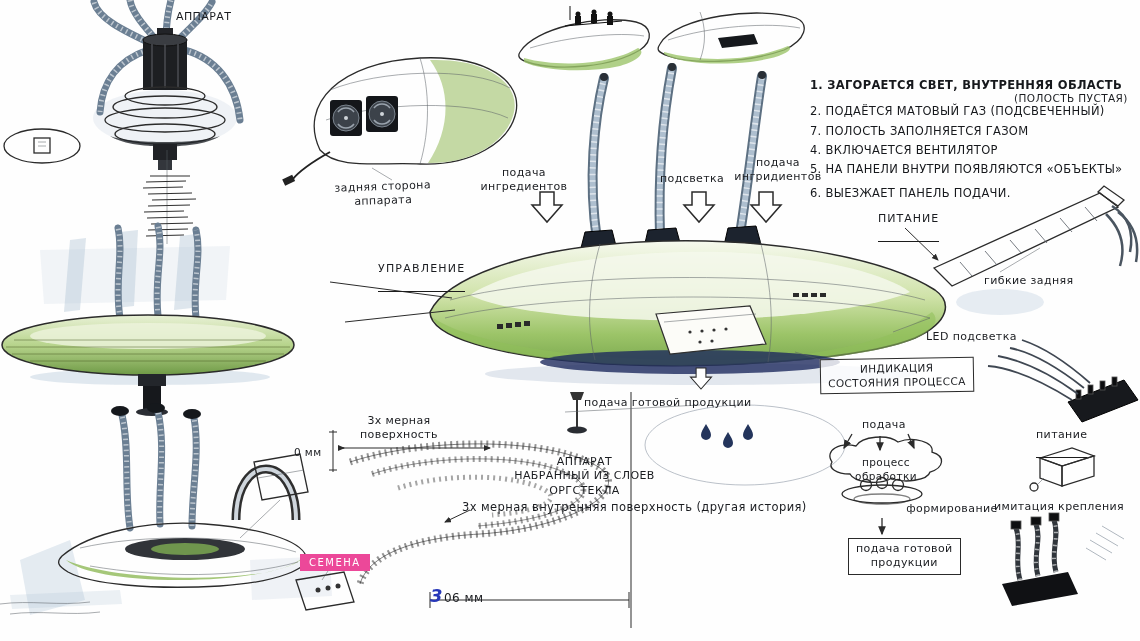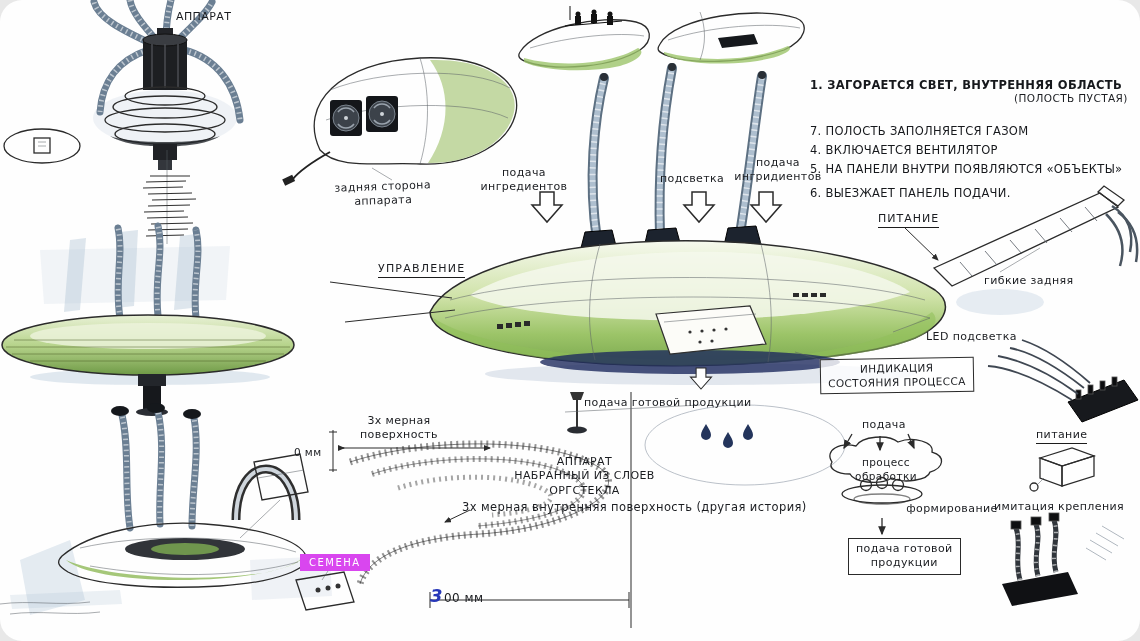--- a/index.html
+++ b/index.html
@@ -1,23 +1,23 @@
 <!DOCTYPE html>
 <html><head>
 <meta charset="utf-8">
 <style>
   html,body{margin:0;padding:0;background:#e8e8e8;}
   .stage{position:relative;width:1140px;height:641px;background:#fefefe;overflow:hidden;
-         font-family:"DejaVu Sans", sans-serif;color:#16181c;border-radius:22px;}
+         font-family:"DejaVu Sans", sans-serif;color:#16181c;}
   .stage svg{position:absolute;left:0;top:0;}
   .lbl{position:absolute;white-space:pre-line;font-size:11px;line-height:1.3;letter-spacing:.4px;color:#1a1c20;}
   .center{text-align:center;}
-  .underline{border-bottom:1.5px solid #1c1c1c;padding-bottom:1px;}
+  .underline{border-bottom:1.5px solid #1c1c1c;padding-bottom:15px;}
   .boxed{border:1.4px solid #2a2a2a;padding:3px 7px;background:rgba(255,255,255,.8);}
-  .dark-tag{background:#d946ef;color:#fff;padding:2px 9px;letter-spacing:1.5px;font-size:10px;}
+  .dark-tag{background:#ec4899;color:#fff;padding:2px 9px;letter-spacing:1.5px;font-size:10px;}
   .step{position:absolute;left:810px;font-size:11.5px;letter-spacing:.3px;white-space:nowrap;}
   .dim-big{color:#2637b8;font-size:18px;font-weight:bold;font-style:italic;margin-right:1px;}
   .dim-rest{font-size:12px;letter-spacing:.5px;}
   
   .ink{stroke:#2b2b2b;fill:none;stroke-width:1.3;}
   .thin{stroke:#5a5f66;fill:none;stroke-width:.7;opacity:.75;}
   .tube{stroke:#6b7f93;stroke-width:7;fill:none;stroke-linecap:round;}
   .tube-rib{stroke:rgba(255,255,255,.55);stroke-width:5;fill:none;stroke-dasharray:1.5 4;}
   .stalk{stroke:#5d7082;stroke-width:10;fill:none;stroke-linecap:round;}
   .stalk-in{stroke:#aebfcf;stroke-width:6;fill:none;stroke-linecap:round;}
@@ -374,20 +374,21 @@
 <div class="lbl center" style="left:328px;top:180px;width:110px;transform:rotate(-2deg);">задняя сторона
 аппарата</div>
 <div class="lbl center" style="left:476px;top:166px;width:96px;">подача
 ингредиентов</div>
 <div class="lbl" style="left:660px;top:172px;">подсветка</div>
 <div class="lbl center" style="left:730px;top:156px;width:96px;">подача
 ингридиентов</div>
 
 <div class="step" style="top:78px;font-weight:bold;">1. ЗАГОРАЕТСЯ СВЕТ, ВНУТРЕННЯЯ ОБЛАСТЬ</div>
 <div class="lbl" style="left:1014px;top:92px;font-size:10.5px;">(ПОЛОСТЬ ПУСТАЯ)</div>
+<div class="step" style="top:104px;">2. ПОДАЁТСЯ МАТОВЫЙ ГАЗ (ПОДСВЕЧЕННЫЙ)</div>
 <div class="step" style="top:124px;">7. ПОЛОСТЬ ЗАПОЛНЯЕТСЯ ГАЗОМ</div>
 <div class="step" style="top:143px;">4. ВКЛЮЧАЕТСЯ ВЕНТИЛЯТОР</div>
 <div class="step" style="top:162px;">5. НА ПАНЕЛИ ВНУТРИ ПОЯВЛЯЮТСЯ «ОБЪЕКТЫ»</div>
 <div class="step" style="top:186px;">6. ВЫЕЗЖАЕТ ПАНЕЛЬ ПОДАЧИ.</div>
 
 <div class="lbl underline" style="left:878px;top:212px;letter-spacing:1px;">ПИТАНИЕ</div>
 <div class="lbl" style="left:984px;top:274px;">гибкие задняя</div>
 <div class="lbl" style="left:926px;top:306px;margin-top:24px;">LED подсветка</div>
 <div class="lbl underline" style="left:378px;top:262px;letter-spacing:1.2px;">УПРАВЛЕНИЕ</div>
 <div class="lbl boxed center" style="left:820px;top:358px;transform:rotate(-1deg);font-size:10.5px;">ИНДИКАЦИЯ
@@ -403,17 +404,17 @@
 <div class="lbl center" style="left:830px;top:456px;width:112px;font-size:10.5px;">процесс обработки</div>
 <div class="lbl center" style="left:900px;top:502px;width:104px;">формирование</div>
 <div class="lbl boxed center" style="left:848px;top:538px;font-size:11px;">подача готовой
 продукции</div>
 <div class="lbl underline" style="left:1036px;top:428px;">питание</div>
 <div class="lbl" style="left:994px;top:500px;">имитация крепления</div>
 
 <div class="lbl dark-tag" style="left:300px;top:554px;">СЕМЕНА</div>
 
 <div class="lbl" style="left:430px;top:570px;">
-  <span class="dim-big">3</span><span class="dim-rest">00 мм</span>
+  <span class="dim-big">3</span><span class="dim-rest">06 мм</span>
 </div>
 <div class="lbl" style="left:294px;top:446px;font-size:10.5px;">0 мм</div>
 
 </div>
 
 </body></html>

